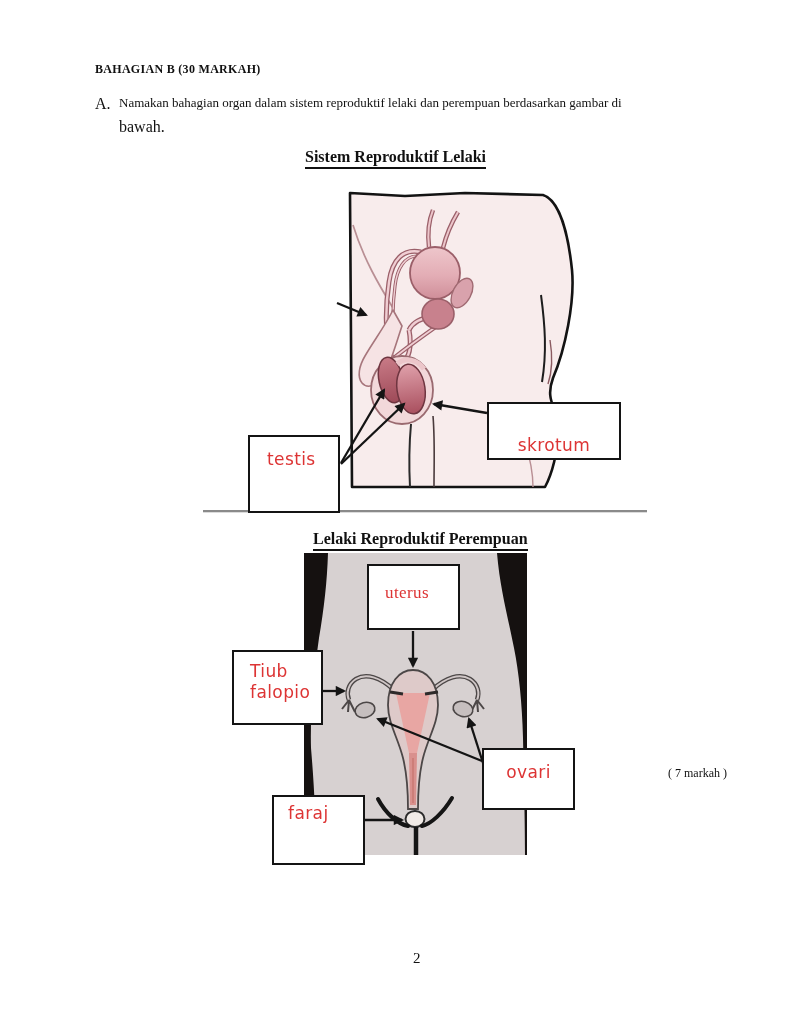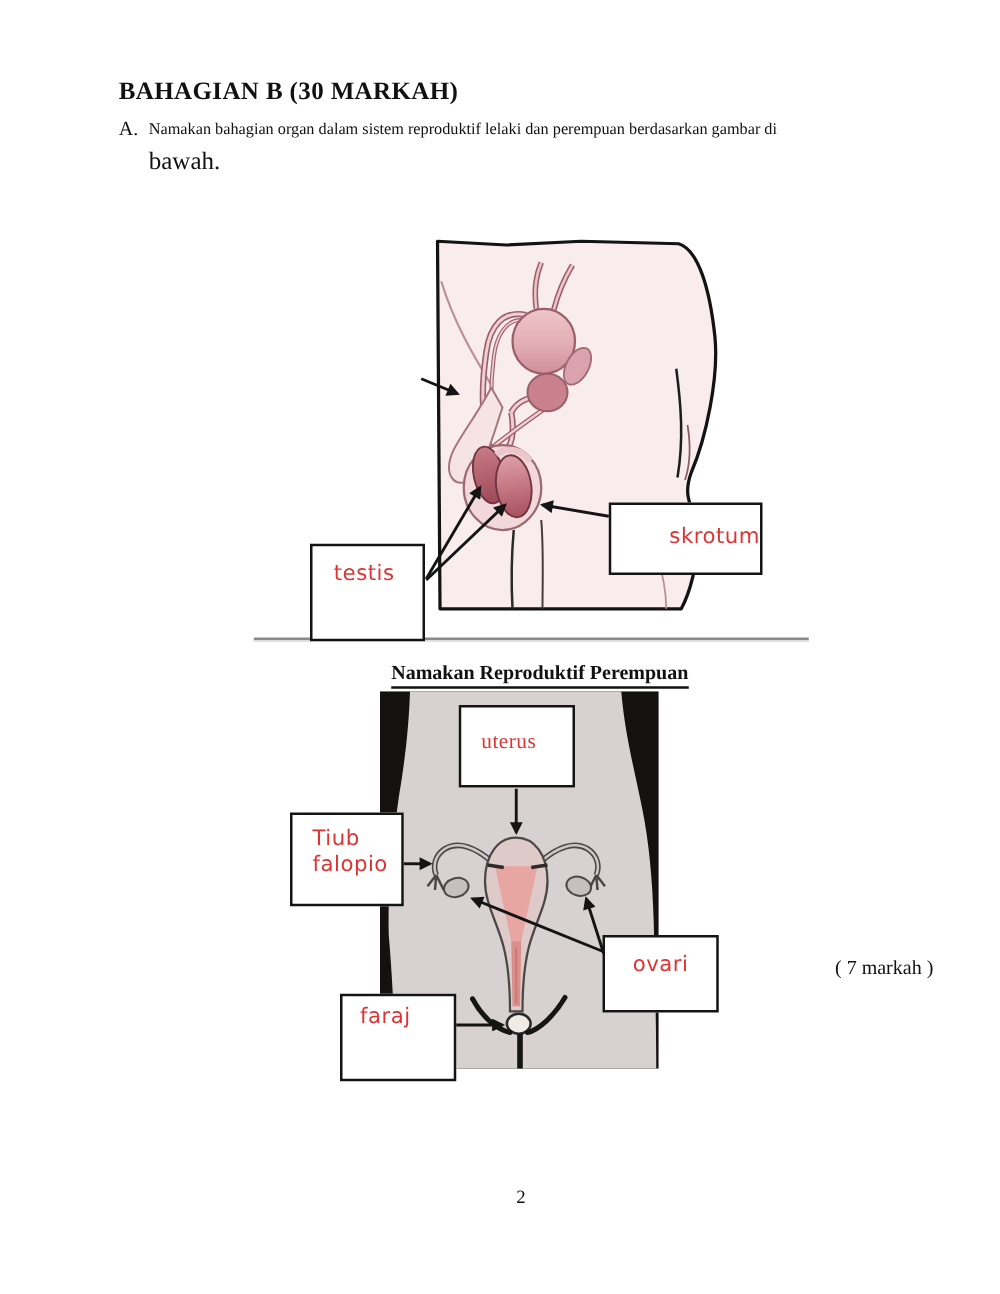--- a/index.html
+++ b/index.html
@@ -7,63 +7,64 @@
     --box-border:#141414;
     --divider:#8a8a8a;
   }
   html,body{margin:0;padding:0;background:#ffffff;}
   .page{
     position:relative;width:800px;height:1035px;background:#ffffff;
     font-family:"Liberation Serif",serif;color:#111;overflow:hidden;
   }
   .abs{position:absolute;}
   .doc-header{
-    left:95px;top:62px;font-size:20px;font-weight:bold;letter-spacing:.3px;
+    left:95px;top:62px;font-size:12px;font-weight:bold;letter-spacing:.3px;
   }
   .q-letter{left:95px;top:95px;font-size:16px;}
   .q-line1{left:119px;top:95px;font-size:13px;}
-  .q-line2{left:119px;top:118px;font-size:20px;}
+  .q-line2{left:119px;top:118px;font-size:16px;}
   .section-title{
     font-size:16px;font-weight:bold;
     border-bottom:2px solid #111;padding-bottom:1px;white-space:nowrap;
   }
   .male-title{left:305px;top:148px;}
   .female-title{left:313px;top:530px;}
   .divider{
     left:203px;top:510px;width:444px;height:2px;
     background:var(--divider);border-bottom:1px solid #dcdcdc;
   }
-  .marks-note{left:668px;top:766px;font-size:16px;white-space:nowrap;}
+  .marks-note{left:668px;top:766px;font-size:12px;white-space:nowrap;}
   .page-number{left:413px;top:950px;font-size:15px;}
   
   .lbl{
     background:#ffffff;border:2.5px solid var(--box-border);box-sizing:border-box;
     font-family:"DejaVu Sans",sans-serif;font-size:17px;color:var(--label-red);
     letter-spacing:.4px;z-index:3;
   }
   .lbl-zakar{left:248px;top:245px;width:92px;height:58px;padding:13px 0 0 13px;}
   .lbl-testis{left:248px;top:435px;width:92px;height:78px;padding:12px 0 0 17px;}
-  .lbl-skrotum{left:487px;top:402px;width:123px;height:58px;padding-top:15px;text-align:right;}
+  .lbl-skrotum{left:487px;top:402px;width:134px;height:58px;padding-top:31px;text-align:center;}
   .lbl-uterus{left:367px;top:564px;width:93px;height:66px;padding:17px 0 0 16px;font-family:Liberation Serif, serif;}
   .lbl-tiub{left:232px;top:650px;width:91px;height:75px;padding:9px 0 0 16px;line-height:21px;}
   .lbl-ovari{left:482px;top:736px;width:93px;height:62px;padding-top:12px;text-align:center;margin-top:12px;}
   .lbl-faraj{left:272px;top:783px;width:93px;height:70px;padding:6px 0 0 14px;margin-top:12px;}
   .svg-layer{z-index:1;}
   .arrow-layer{left:0;top:0;z-index:4;pointer-events:none;}
 </style>
 </head>
 <body>
 
 <div class="page">
 
   <div class="abs doc-header">BAHAGIAN B (30 MARKAH)</div>
   <div class="abs q-letter">A.</div>
   <div class="abs q-line1">Namakan bahagian organ dalam sistem reproduktif lelaki dan perempuan berdasarkan gambar di</div>
   <div class="abs q-line2">bawah.</div>
 
+  <div class="abs section-title male-title">Sistem Reproduktif Lelaki</div>
 
   <svg class="abs svg-layer" style="left:345px;top:190px;" width="235" height="300" viewBox="0 0 235 300">
     <defs>
       <linearGradient id="bladderG" x1="0" y1="0" x2="0" y2="1">
         <stop offset="0" stop-color="#eec6cb"></stop>
           <stop offset="0.55" stop-color="#e3adb5"></stop>
           <stop offset="1" stop-color="#cf8e99"></stop>
       </linearGradient>
       <linearGradient id="testG1" x1="0" y1="0" x2="0" y2="1">
         <stop offset="0" stop-color="#c87a86"></stop>
@@ -115,21 +116,21 @@
 
   <div class="abs lbl lbl-testis">
     <span>testis</span>
   </div>
   <div class="abs lbl lbl-skrotum">
     <span>skrotum</span>
   </div>
 
   <div class="abs divider"></div>
 
-  <div class="abs section-title female-title">Namakan Reproduktif Perempuan</div>
+  <div class="abs section-title female-title">Lelaki Reproduktif Perempuan</div>
 
   <svg class="abs svg-layer" style="left:304px;top:553px;" width="223" height="302" viewBox="0 0 223 302">
     <rect x="0" y="0" width="223" height="302" fill="#151110"></rect>
 
     <path d="M24,0 L193,0 C196,35 203,60 210,95 C215,120 218,150 219,185 C220,230 221,270 221,302
              L12,302 C12,270 10,230 7,195 C6,160 10,120 15,85 C20,55 23,30 24,0 Z" fill="#d7d1d1"></path>
 
     <path d="M90,137 C76,124 62,120 52,126 C44,131 42,140 45,147" fill="none" stroke="#4c4747" stroke-width="4.5"></path>
     <path d="M90,137 C76,124 62,120 52,126 C44,131 42,140 45,147" fill="none" stroke="#cfc6c6" stroke-width="2"></path>
     <path d="M45,147 L38,156 M45,147 L44,159 M45,147 L51,159" stroke="#4c4747" stroke-width="2" fill="none"></path>

